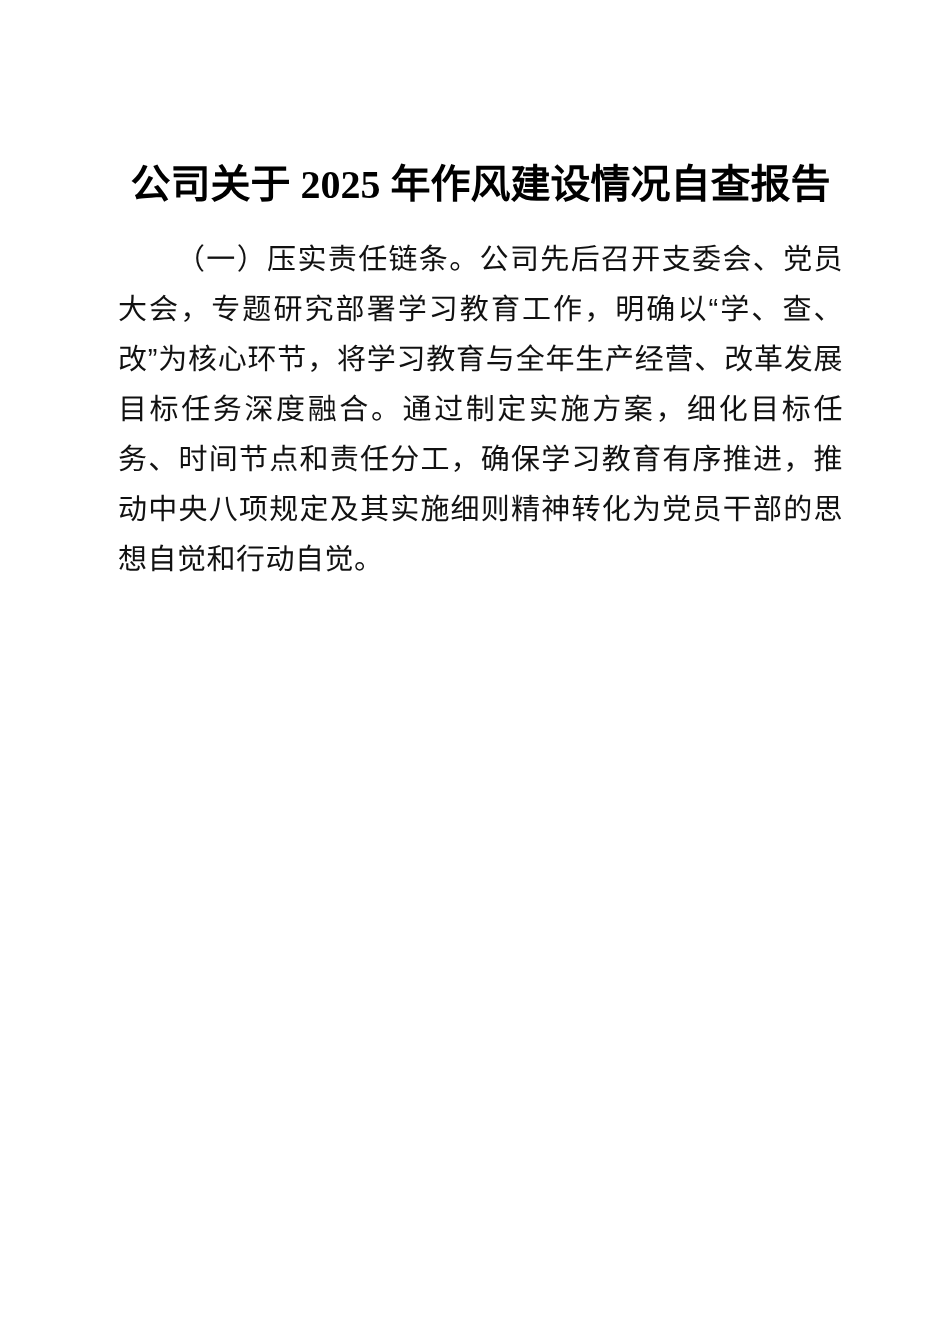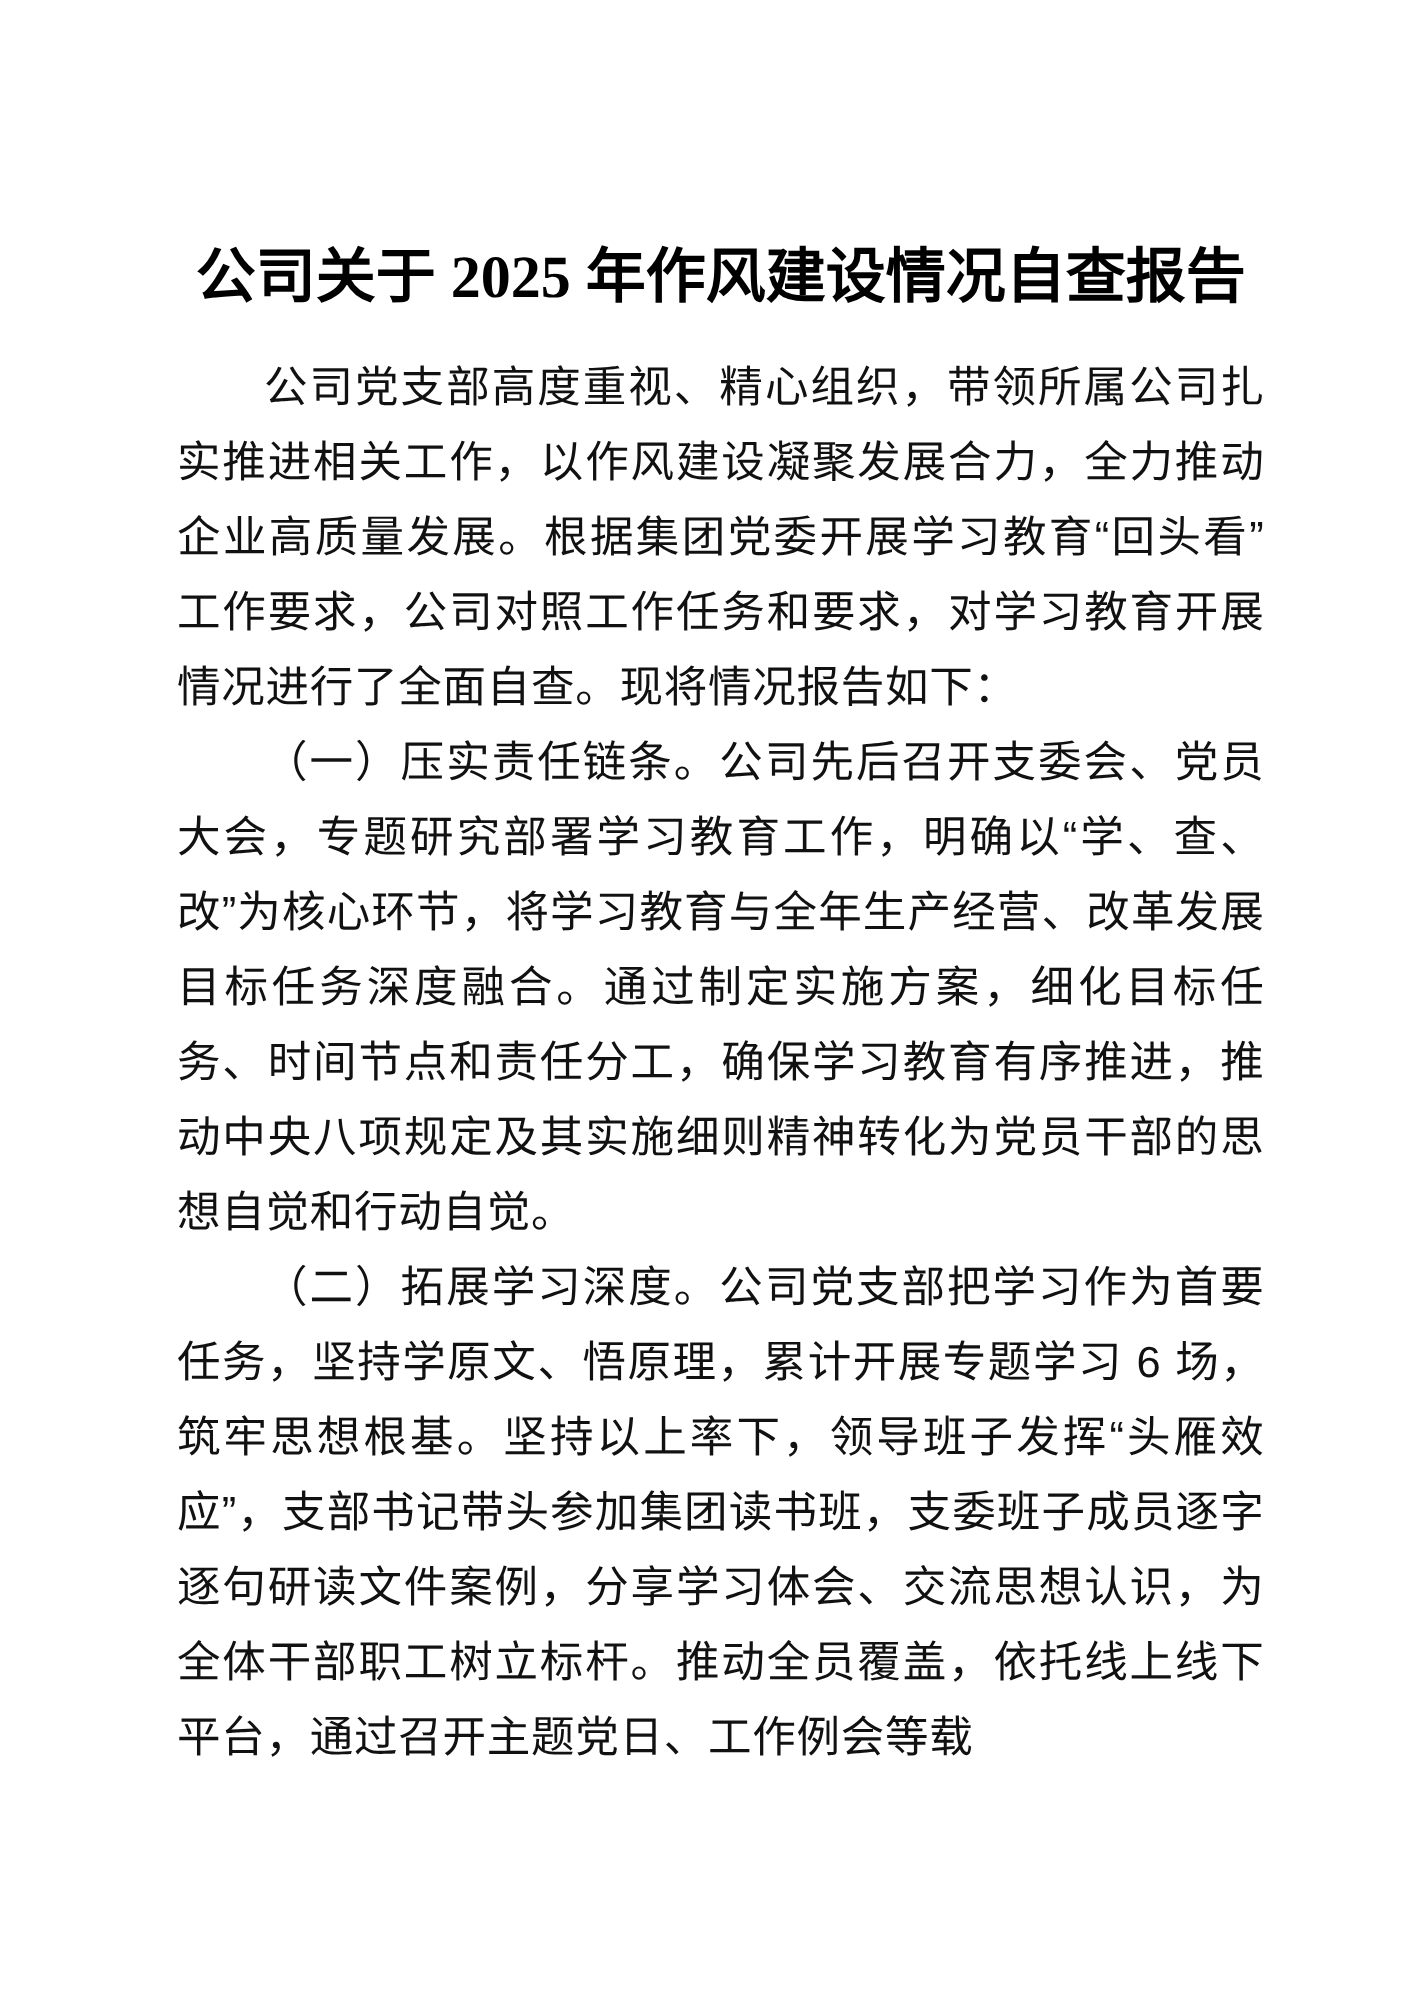--- a/index.html
+++ b/index.html
@@ -44,20 +44,18 @@
       text-align: left;
     }
   </style>
 </head>
 <body>
 
 <div class="page">
   <h1 class="doc-title">公司关于 2025 年作风建设情况自查报告</h1>
 
   <div class="doc-body">
-    <p>公司党支部高度重视、精心组织，带领所属公司扎实推进相关工作，以作风建设凝聚发展合力，全力推动企业高质量发展。根据集团党委开展学习教育“回头看”工作要求，公司对照工作任务和要求，对学习教育开展情况进行了全面自查。现将情况报告如下：</p>
 
 
     <p>（一）压实责任链条。公司先后召开支委会、党员大会，专题研究部署学习教育工作，明确以“学、查、改”为核心环节，将学习教育与全年生产经营、改革发展目标任务深度融合。通过制定实施方案，细化目标任务、时间节点和责任分工，确保学习教育有序推进，推动中央八项规定及其实施细则精神转化为党员干部的思想自觉和行动自觉。</p>
 
-    <p>（二）拓展学习深度。公司党支部把学习作为首要任务，坚持学原文、悟原理，累计开展专题学习 6 场，筑牢思想根基。坚持以上率下，领导班子发挥“头雁效应”，支部书记带头参加集团读书班，支委班子成员逐字逐句研读文件案例，分享学习体会、交流思想认识，为全体干部职工树立标杆。推动全员覆盖，依托线上线下平台，通过召开主题党日、工作例会等载</p>
   </div>
 </div>
 
 </body></html>

